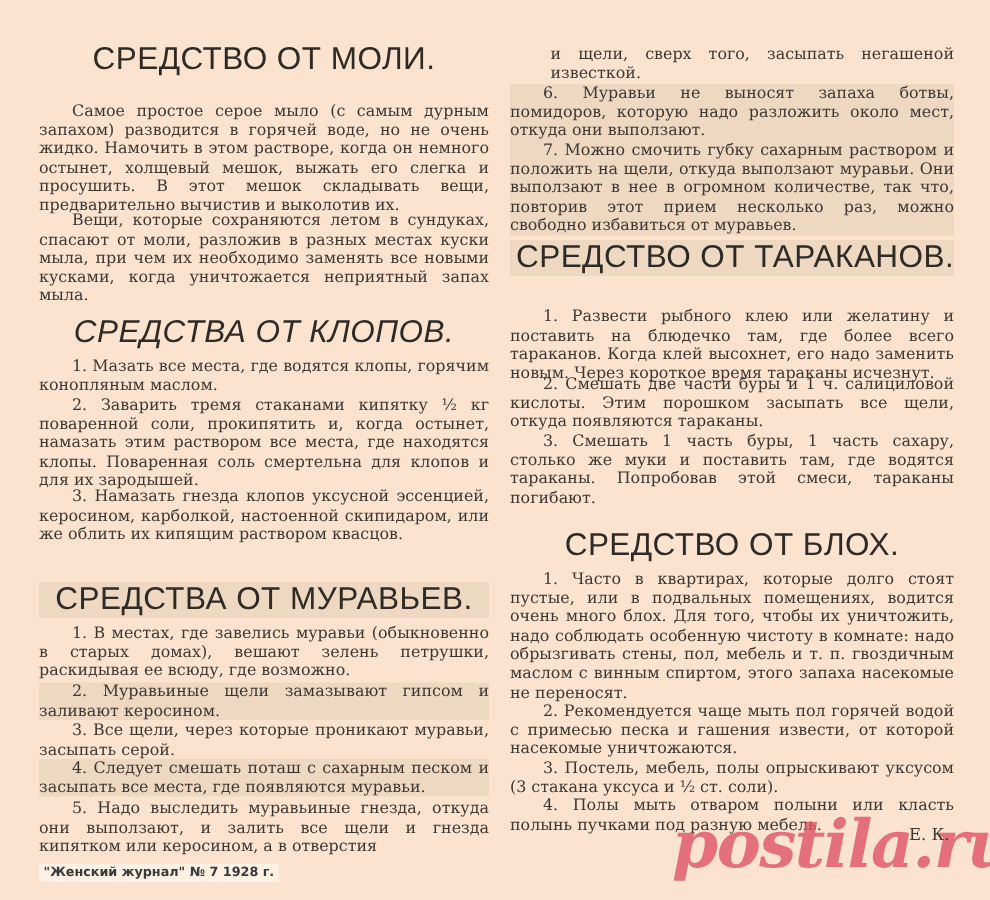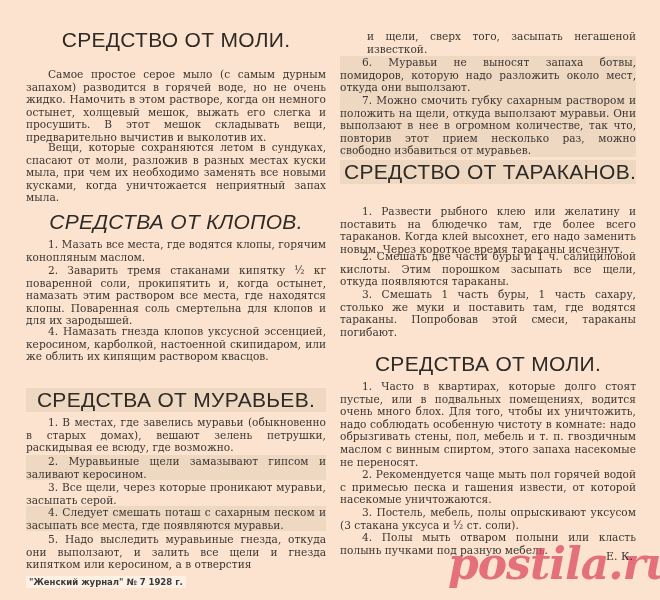--- a/index.html
+++ b/index.html
@@ -52,41 +52,41 @@
 <body>
 
 <div class="col col-left">
   <div class="heading" style="top:28px;"><span>СРЕДСТВО ОТ МОЛИ.</span></div>
   <div class="para" style="top:68px;">Самое простое серое мыло (с самым дурным запахом) разводится в горячей воде, но не очень жидко. Намочить в этом растворе, когда он немного остынет, холщевый мешок, выжать его слегка и просушить. В этот мешок складывать вещи, предварительно вычистив и выколотив их.</div>
   <div class="para" style="top:141px;">Вещи, которые сохраняются летом в сундуках, спасают от моли, разложив в разных местах куски мыла, при чем их необходимо заменять все новыми кусками, когда уничтожается неприятный запах мыла.</div>
 
   <div class="heading" style="top:210px;font-style:italic;"><span>СРЕДСТВА ОТ КЛОПОВ.</span></div>
   <div class="para" style="top:238px;">1. Мазать все места, где водятся клопы, горячим конопляным маслом.</div>
   <div class="para" style="top:264px;">2. Заварить тремя стаканами кипятку ½ кг поваренной соли, прокипятить и, когда остынет, намазать этим раствором все места, где находятся клопы. Поваренная соль смертельна для клопов и для их зародышей.</div>
-  <div class="para" style="top:325px;">4. Намазать гнезда клопов уксусной эссенцией, керосином, карболкой, настоенной скипидаром, или же облить их кипящим раствором квасцов.</div>
+  <div class="para" style="top:325px;">3. Намазать гнезда клопов уксусной эссенцией, керосином, карболкой, настоенной скипидаром, или же облить их кипящим раствором квасцов.</div>
 
   <div class="heading hl" style="top:388px;"><span>СРЕДСТВА ОТ МУРАВЬЕВ.</span></div>
   <div class="para" style="top:416px;">1. В местах, где завелись муравьи (обыкновенно в старых домах), вешают зелень петрушки, раскидывая ее всюду, где возможно.</div>
   <div class="para hl" style="top:455px;">2. Муравьиные щели замазывают гипсом и заливают керосином.</div>
   <div class="para" style="top:481px;">3. Все щели, через которые проникают муравьи, засыпать серой.</div>
   <div class="para hl" style="top:506px;">4. Следует смешать поташ с сахарным песком и засыпать все места, где появляются муравьи.</div>
   <div class="para" style="top:533px;">5. Надо выследить муравьиные гнезда, откуда они выползают, и залить все щели и гнезда кипятком или керосином, а в отверстия</div>
 </div>
 
 <div class="col col-right">
   <div class="para" style="top:30px; text-indent:0;margin-left:27px;">и щели, сверх того, засыпать негашеной известкой.</div>
   <div class="para hl" style="top:56px;">6. Муравьи не выносят запаха ботвы, помидоров, которую надо разложить около мест, откуда они выползают.</div>
   <div class="para hl" style="top:94px;">7. Можно смочить губку сахарным раствором и положить на щели, откуда выползают муравьи. Они выползают в нее в огромном количестве, так что, повторив этот прием несколько раз, можно свободно избавиться от муравьев.</div>
 
   <div class="heading hl" style="top:160px;"><span>СРЕДСТВО ОТ ТАРАКАНОВ.</span></div>
   <div class="para" style="top:205px;">1. Развести рыбного клею или желатину и поставить на блюдечко там, где более всего тараканов. Когда клей высохнет, его надо заменить новым. Через короткое время тараканы исчезнут.</div>
   <div class="para" style="top:250px;">2. Смешать две части буры и 1 ч. салициловой кислоты. Этим порошком засыпать все щели, откуда появляются тараканы.</div>
   <div class="para" style="top:288px;">3. Смешать 1 часть буры, 1 часть сахару, столько же муки и поставить там, где водятся тараканы. Попробовав этой смеси, тараканы погибают.</div>
 
-  <div class="heading" style="top:352px;"><span>СРЕДСТВА ОТ МОЛИ.</span></div>
+  <div class="heading" style="top:352px;"><span>СРЕДСТВО ОТ БЛОХ.</span></div>
   <div class="para" style="top:380px;">1. Часто в квартирах, которые долго стоят пустые, или в подвальных помещениях, водится очень много блох. Для того, чтобы их уничтожить, надо соблюдать особенную чистоту в комнате: надо обрызгивать стены, пол, мебель и т. п. гвоздичным маслом с винным спиртом, этого запаха насекомые не переносят.</div>
   <div class="para" style="top:468px;">2. Рекомендуется чаще мыть пол горячей водой с примесью песка и гашения извести, от которой насекомые уничтожаются.</div>
   <div class="para" style="top:506px;">3. Постель, мебель, полы опрыскивают уксусом (3 стакана уксуса и ½ ст. соли).</div>
   <div class="para" style="top:531px;">4. Полы мыть отваром полыни или класть полынь пучками под разную мебель.</div>
 </div>
 
 <div class="watermark">postila.ru</div>
 <div class="signature">Е. К.</div>
 <div class="caption">"Женский журнал" № 7 1928 г.</div>
 

